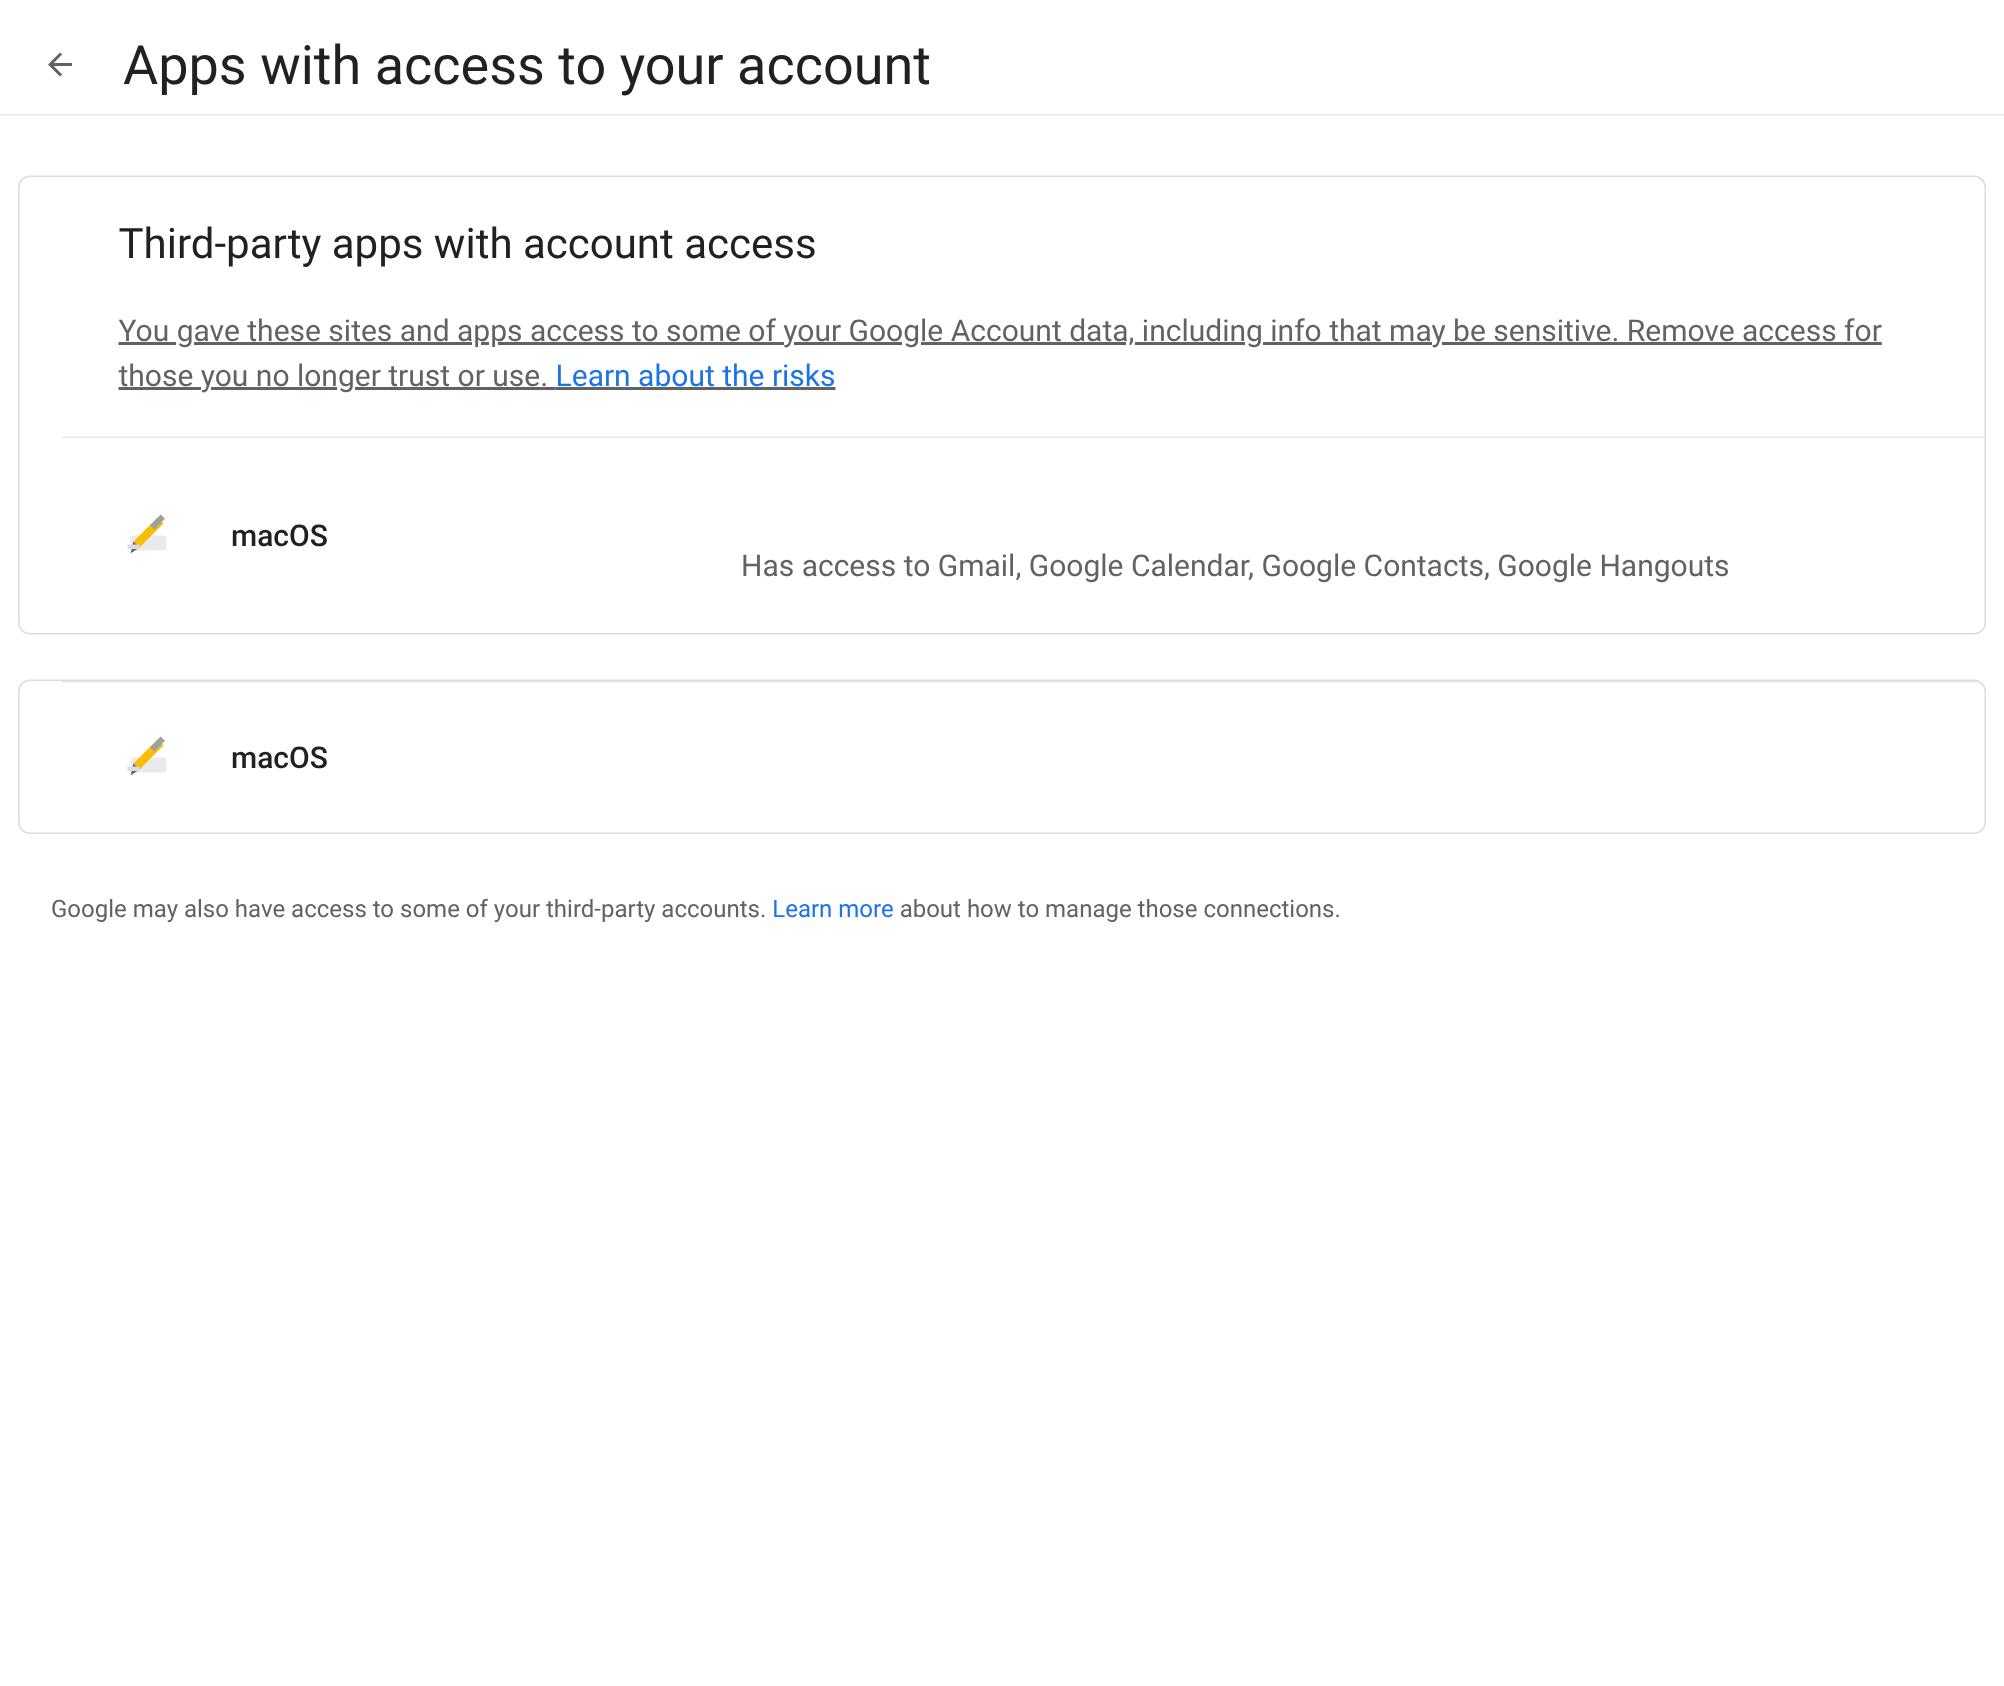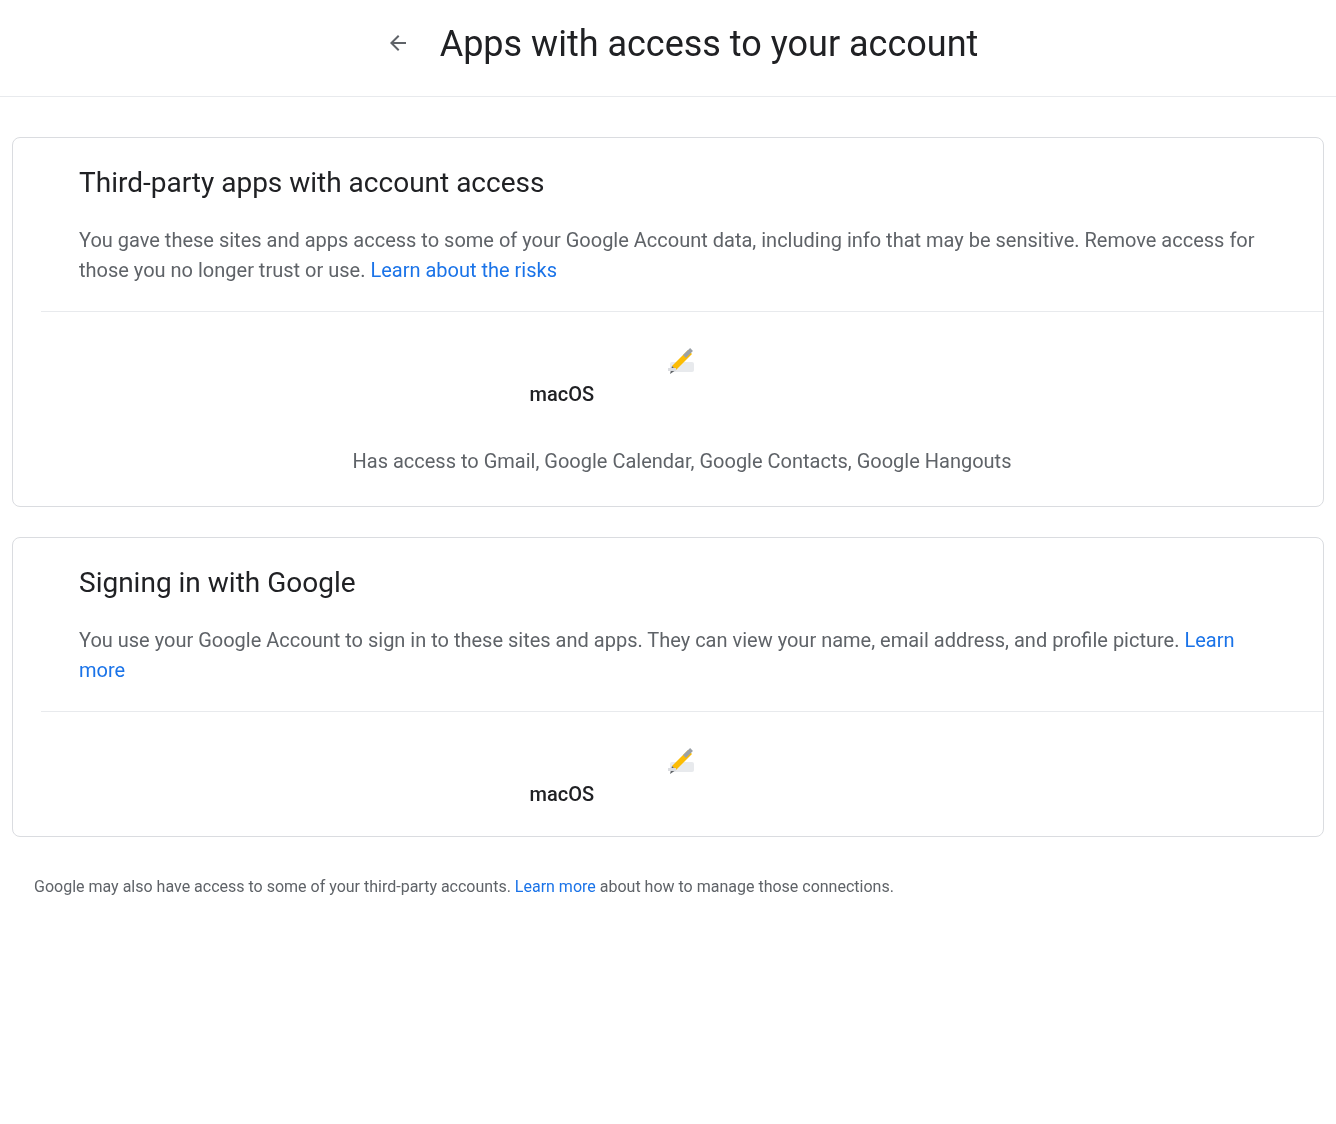--- a/index.html
+++ b/index.html
@@ -9,23 +9,22 @@
     }
     body {
       font-family: 'Roboto', 'Helvetica Neue', Arial, sans-serif;
       background: #fff;
       color: #202124;
       width: 1336px;
     }
     .header {
       display: flex;
       align-items: center;
-      padding: 20px 0 28px 16px;
+      padding: 20px 0 8px 16px;
       border-bottom: 1px solid #e8eaed;
-      justify-content: center;
     }
     .back-btn {
       width: 48px;
       height: 48px;
       display: flex;
       align-items: center;
       justify-content: center;
       border: none;
       background: none;
       cursor: pointer;
@@ -59,33 +58,33 @@
     .card-title {
       font-size: 28px;
       font-weight: 400;
       color: #202124;
       margin-bottom: 26px;
     }
     .card-desc {
       font-size: 20px;
       line-height: 1.5;
       color: #5f6368;
+      text-decoration: underline;
     }
     .card-desc a, .link {
       color: #1a73e8;
       text-decoration: none;
       cursor: pointer;
     }
     .app-row {
       border-top: 1px solid #e8eaed;
       padding: 30px 38px;
       display: flex;
       align-items: center;
       cursor: pointer;
-      flex-direction: column;
     }
     .app-icon {
       width: 40px;
       height: 40px;
       display: flex;
       align-items: center;
       justify-content: center;
       flex-shrink: 0;
     }
     .app-icon svg {
@@ -148,26 +147,20 @@
             <rect x="0" y="20" width="8" height="3" fill="#dadce0"></rect>
           </g>
         </svg>
       </div>
       <div class="app-name">macOS</div>
       <div class="app-desc">Has access to Gmail, Google Calendar, Google Contacts, Google Hangouts</div>
     </div>
   </div>
 
   <div class="card">
-    <div class="card-header">
-      <h2 class="card-title">Signing in with Google</h2>
-      <p class="card-desc">
-        <span>You use your Google Account to sign in to these sites and apps. They can view your name, email address, and profile picture. </span><a class="link">Learn more</a>
-      </p>
-    </div>
     <div class="app-row">
       <div class="app-icon">
         <svg viewBox="0 0 40 40">
           <g transform="translate(6,6)">
             <rect x="2" y="14" width="24" height="10" rx="2" fill="#e8eaed"></rect>
             <path d="M4 18 L20 2 L24 6 L8 22 Z" fill="#fbbc04"></path>
             <path d="M4 18 L8 22 L2 26 Z" fill="#5f6368"></path>
             <rect x="18" y="0" width="4" height="10" transform="rotate(45 20 5)" fill="#9aa0a6"></rect>
             <rect x="0" y="20" width="8" height="3" fill="#dadce0"></rect>
           </g>

